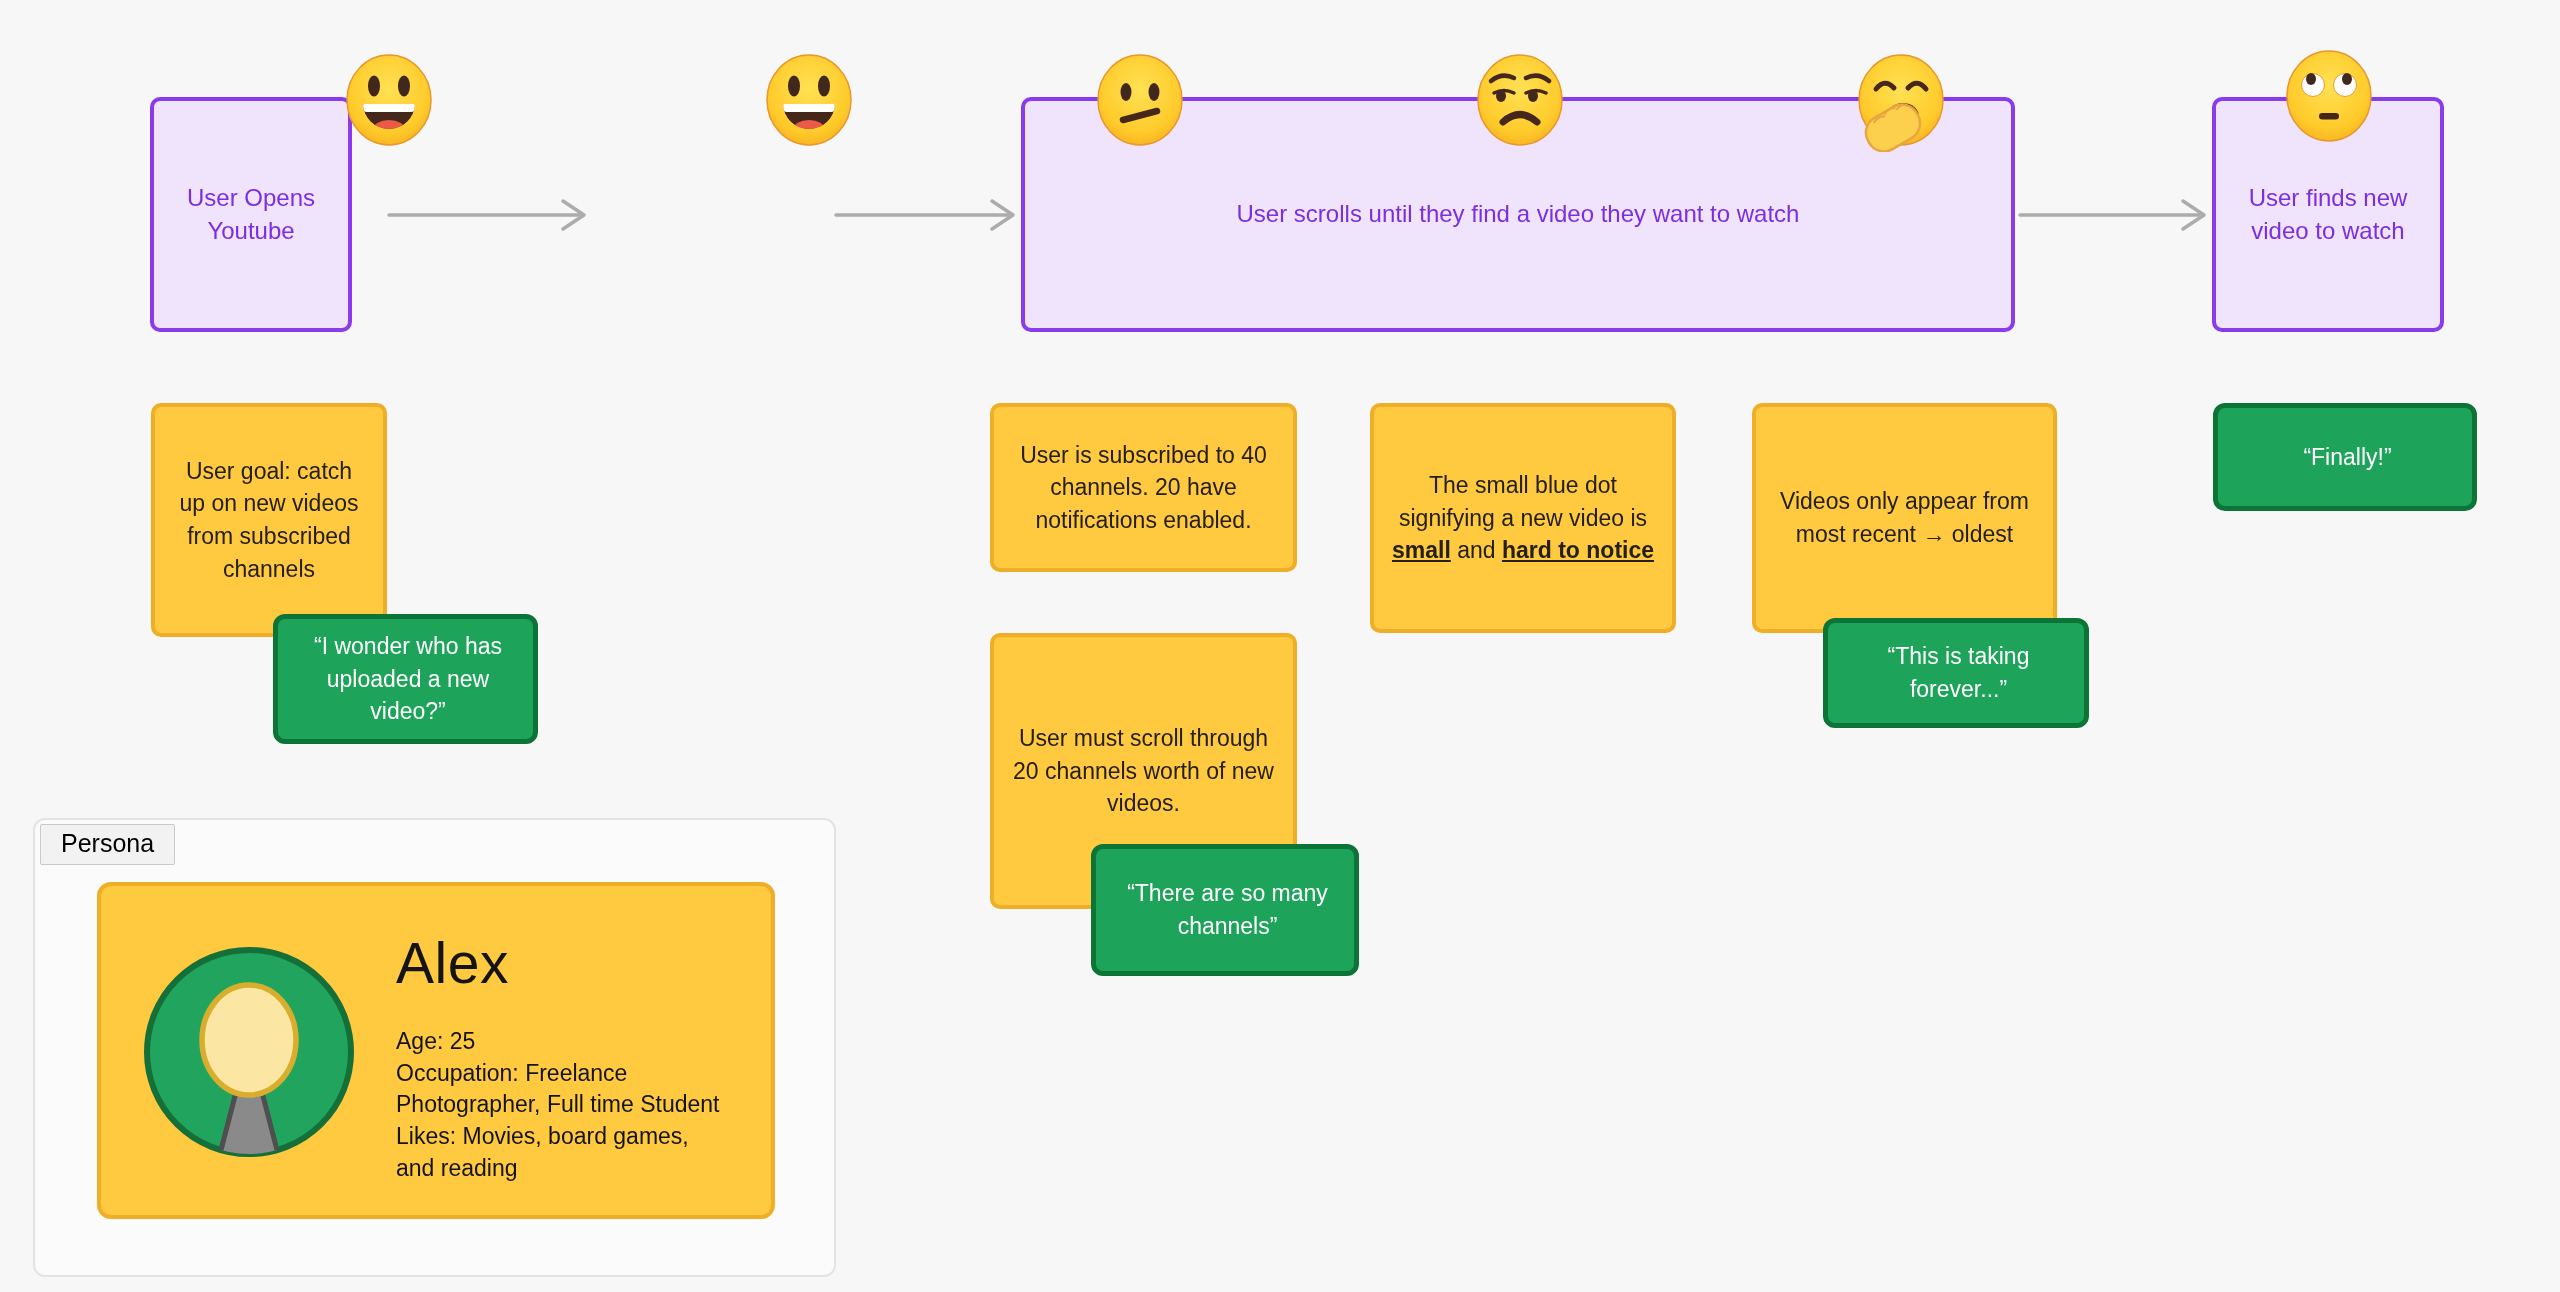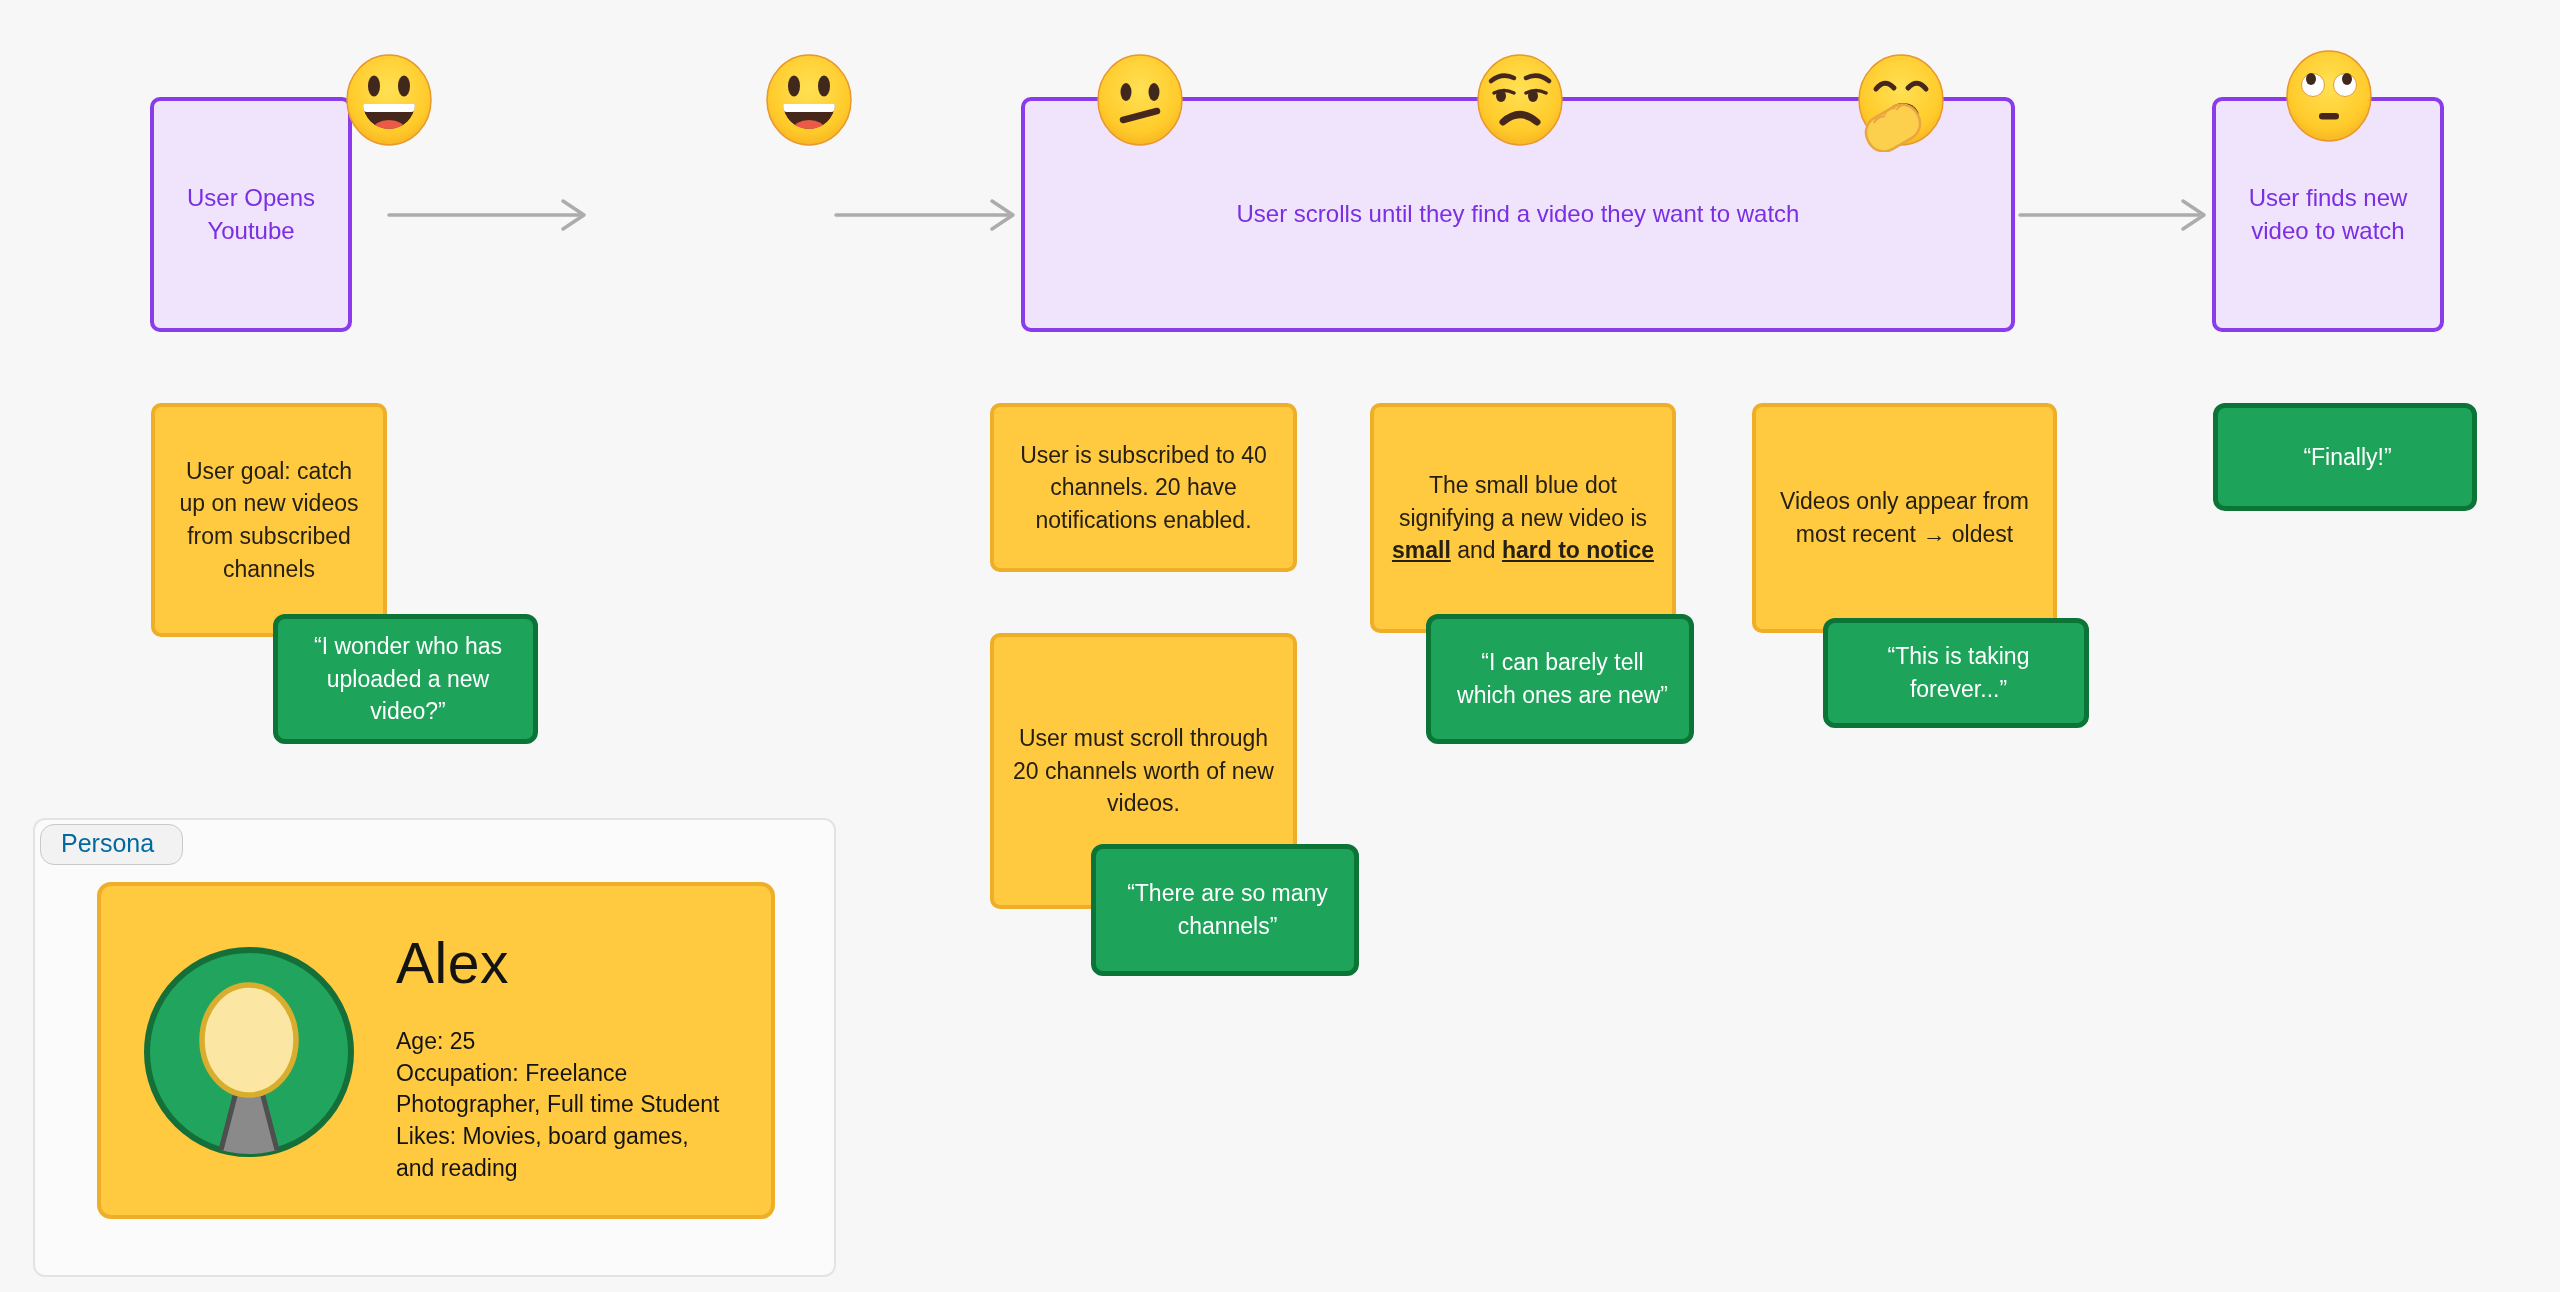--- a/index.html
+++ b/index.html
@@ -58,23 +58,23 @@
   
   .section{
     background:#FBFBFB;
     border:2px solid #E3E3E3;
     border-radius:12px;
   }
   .section-label{
     position:absolute;left:5px;top:4px;
     background:#F2F2F2;
     border:1.5px solid #C9C9C9;
-    border-radius:14px;
-    padding:4px 28px 6px 20px;
-    font-size:25px;color:#0369a1;
+    border-radius:2px;
+    padding:4px 20px 6px 20px;
+    font-size:25px;color:#000000;
   }
   .persona-card{
     position:absolute;left:62px;top:62px;
     width:678px;height:337px;
     background:var(--yellow-fill);
     border:4px solid var(--yellow-border);
     border-radius:14px;
     box-sizing:border-box;
   }
   .persona-name{
@@ -215,23 +215,20 @@
   </div>
 
   <div class="sticky yellow abs" style="left:990px;top:633px;width:307px;height:276px">
     <span>User must scroll through 20 channels worth of new videos.</span>
   </div>
 
   <div class="sticky green abs" style="left:273px;top:614px;width:265px;height:130px">
     <span>“I wonder who has uploaded a new video?”</span>
   </div>
 
-  <div class="sticky green abs" style="left:1426px;top:614px;width:268px;height:130px">
-    <span>“I can barely tell which ones are new”</span>
-  </div>
 
   <div class="sticky green abs" style="left:1823px;top:618px;width:266px;height:110px">
     <span>“This is taking forever...”</span>
   </div>
 
   <div class="sticky green abs" style="left:2213px;top:403px;width:264px;height:108px">
     <span>“Finally!”</span>
   </div>
 
   <div class="sticky green abs" style="left:1091px;top:844px;width:268px;height:132px">

